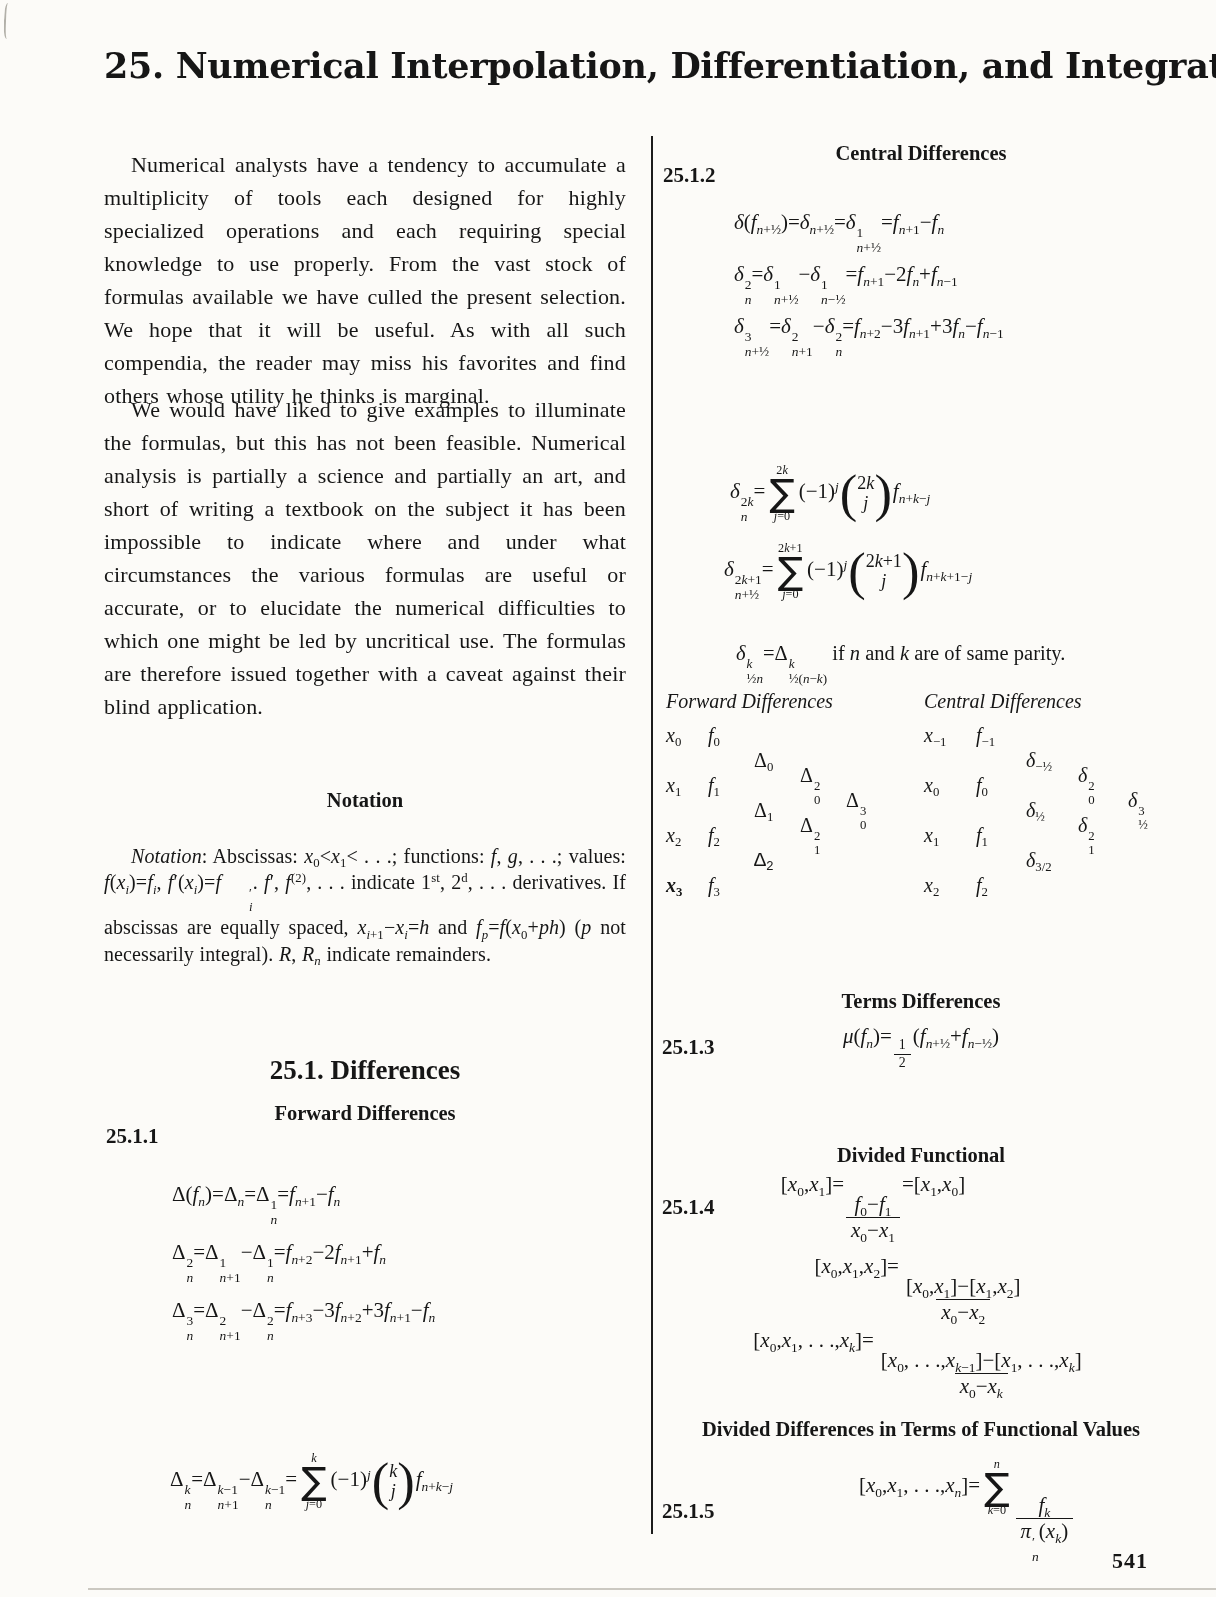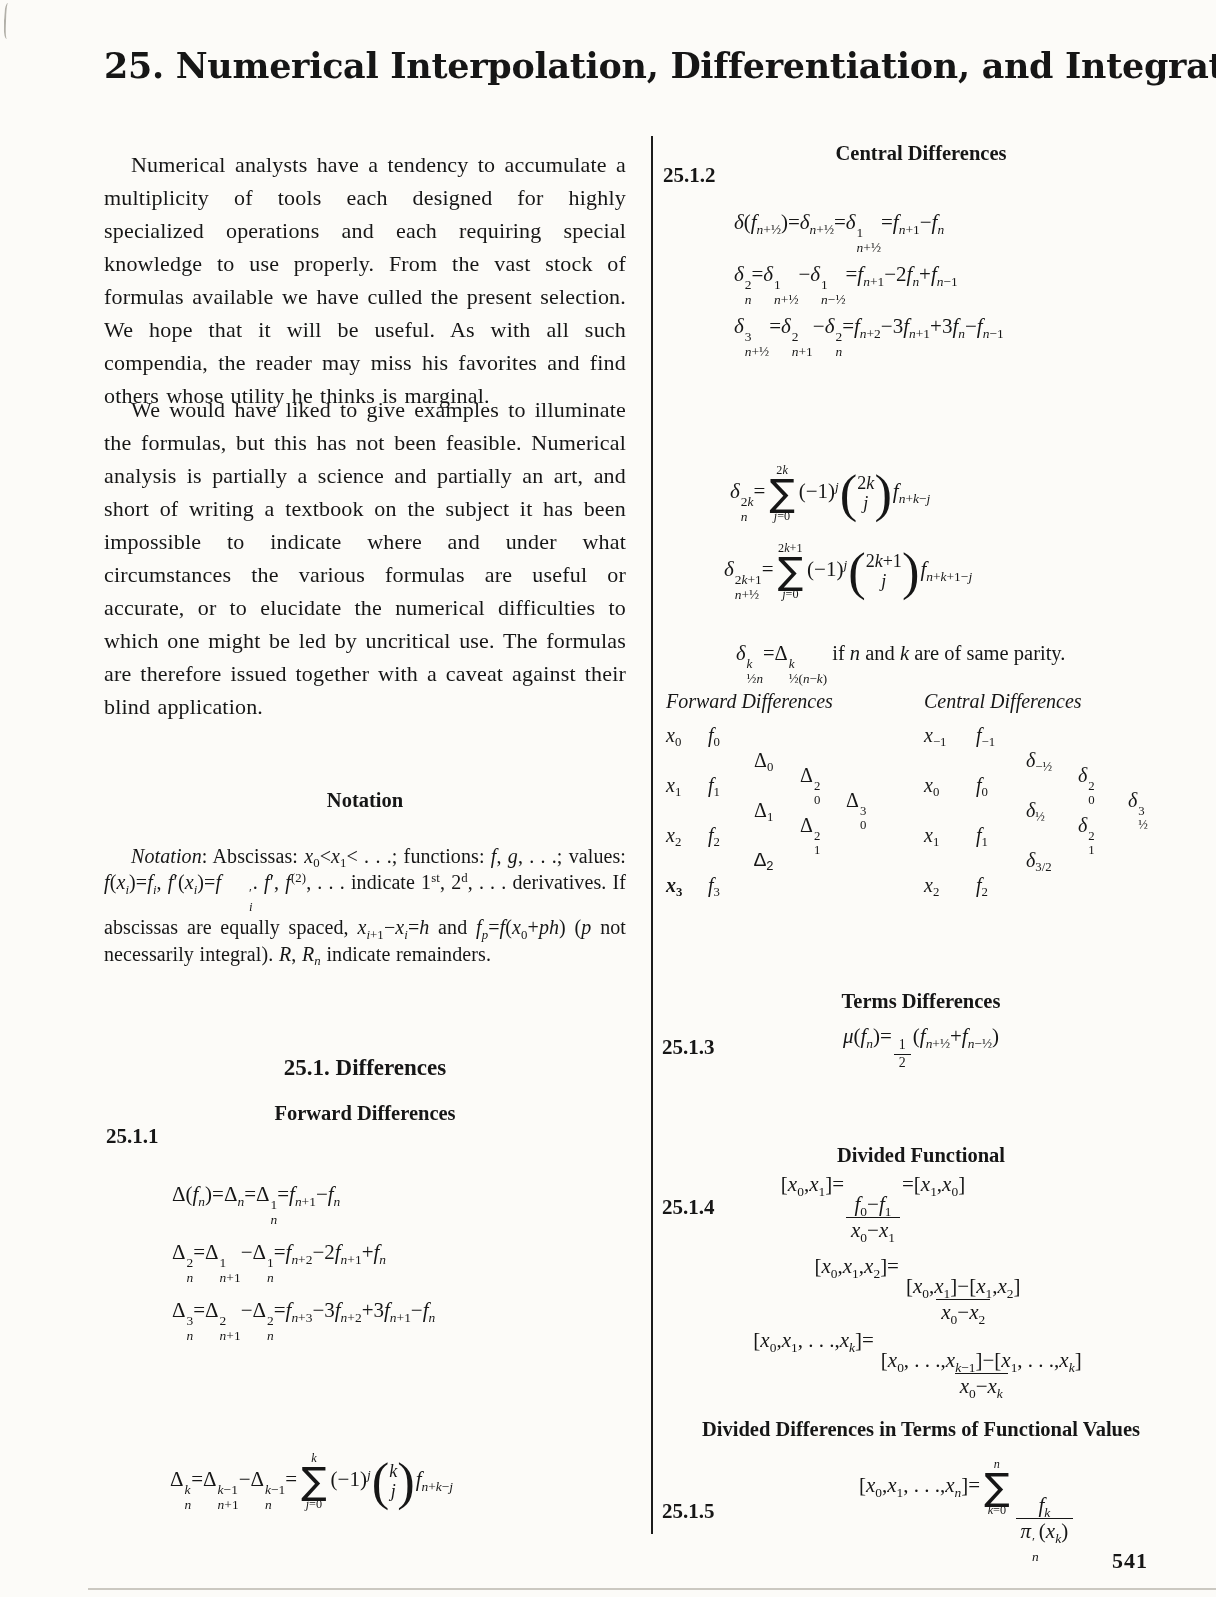--- a/index.html
+++ b/index.html
@@ -98,21 +98,21 @@
     <p class="para" style="top:8px">Numerical analysts have a tendency to accumulate a multiplicity of tools each designed for highly specialized operations and each requiring special knowledge to use properly.  From the vast stock of formulas available we have culled the present selection.  We hope that it will be useful.  As with all such compendia, the reader may miss his favorites and find others whose utility he thinks is marginal.</p>
     <p class="para" style="top:253px">We would have liked to give examples to illuminate the formulas, but this has not been feasible.  Numerical analysis is partially a science and partially an art, and short of writing a textbook on the subject it has been impossible to indicate where and under what circumstances the various formulas are useful or accurate, or to elucidate the numerical difficulties to which one might be led by uncritical use.  The formulas are therefore issued together with a caveat against their blind application.</p>
 
     <h2 class="h-center h-sm" style="top:649px">Notation</h2>
 
     <p class="para notation math" style="top:703px"><span class="it"><span class="v">Notation</span></span><span class="rm">: Abscissas: </span><span class="v">x</span><span class="sb">0</span>&lt;<span class="v">x</span><span class="sb">1</span>&lt; . . .<span class="rm">; functions: </span><span class="v">f</span>, <span class="v">g</span>, . . .<span class="rm">; values: </span><span class="v">f</span>(<span class="v">x</span><span class="sb"><span class="v">i</span></span>)=<span class="v">f</span><span class="sb"><span class="v">i</span></span>, <span class="v">f</span>′(<span class="v">x</span><span class="sb"><span class="v">i</span></span>)=<span class="v">f</span><span class="ss">
           <span class="up">′</span>
           <span class="dn"><span class="v">i</span></span>
         </span>.  <span class="v">f</span>′, <span class="v">f</span><span class="sp">(2)</span>, . . . <span class="rm">indicate</span> 1<span class="sp"><span class="rm">st</span></span><span class="rm">, </span>2<span class="sp"><span class="rm">d</span></span><span class="rm">, . . . derivatives.  If abscissas are equally spaced, </span><span class="v">x</span><span class="sb"><span class="v">i</span>+1</span>−<span class="v">x</span><span class="sb"><span class="v">i</span></span>=<span class="v">h</span> <span class="rm">and</span> <span class="v">f</span><span class="sb"><span class="v">p</span></span>=<span class="v">f</span>(<span class="v">x</span><span class="sb">0</span>+<span class="v">ph</span>) <span class="rm">(</span><span class="v">p</span> <span class="rm">not necessarily integral).</span>  <span class="v">R</span>, <span class="v">R</span><span class="sb"><span class="v">n</span></span> <span class="rm">indicate remainders.</span></p>
 
-    <h2 class="h-center" style="top:915px; font-size:23px">25.1. Differences</h2>
+    <h2 class="h-center" style="top:915px; font-size:27px">25.1. Differences</h2>
     <h3 class="h-center h-sm" style="top:962px">Forward Differences</h3>
 
     <div class="eq-label" style="top:984px; left:2px">25.1.1</div>
 
     <div class="eq math" style="top:1042px; left:68px">Δ(<span class="v">f</span><span class="sb"><span class="v">n</span></span>)=Δ<span class="sb"><span class="v">n</span></span>=Δ<span class="ss">
           <span class="up">1</span>
           <span class="dn"><span class="v">n</span></span>
         </span>=<span class="v">f</span><span class="sb"><span class="v">n</span>+1</span>−<span class="v">f</span><span class="sb"><span class="v">n</span></span></div>
     <div class="eq math" style="top:1100px; left:68px">Δ<span class="ss">
           <span class="up">2</span>

